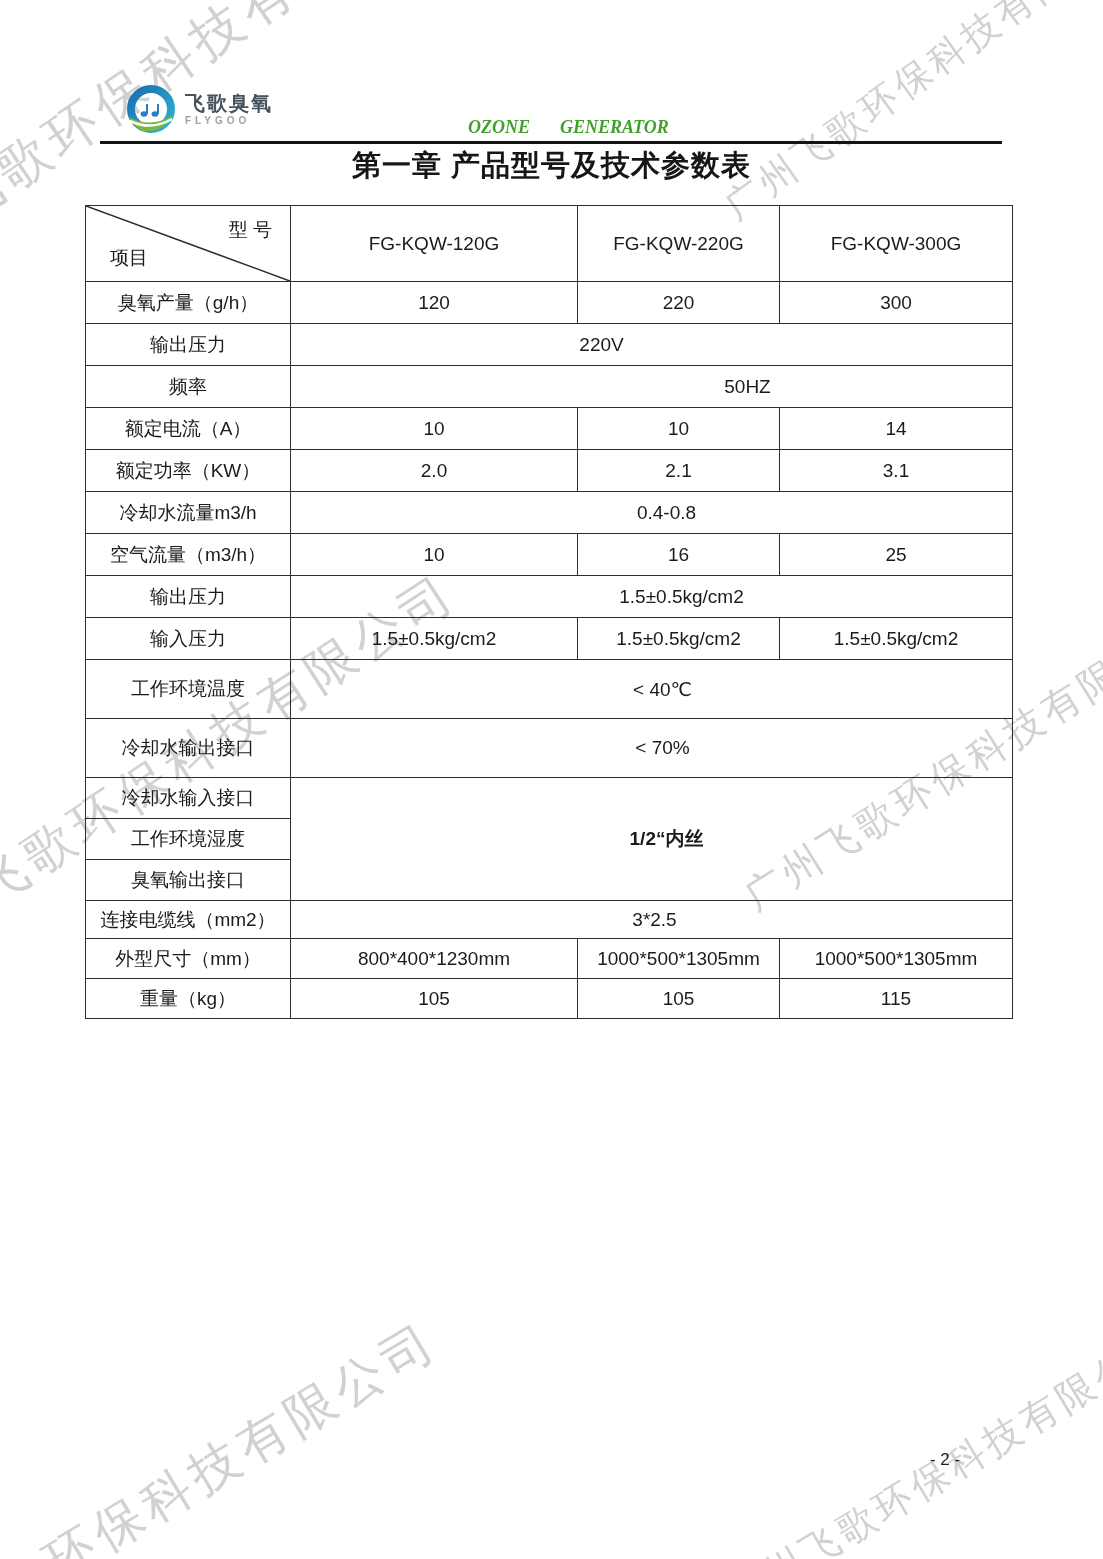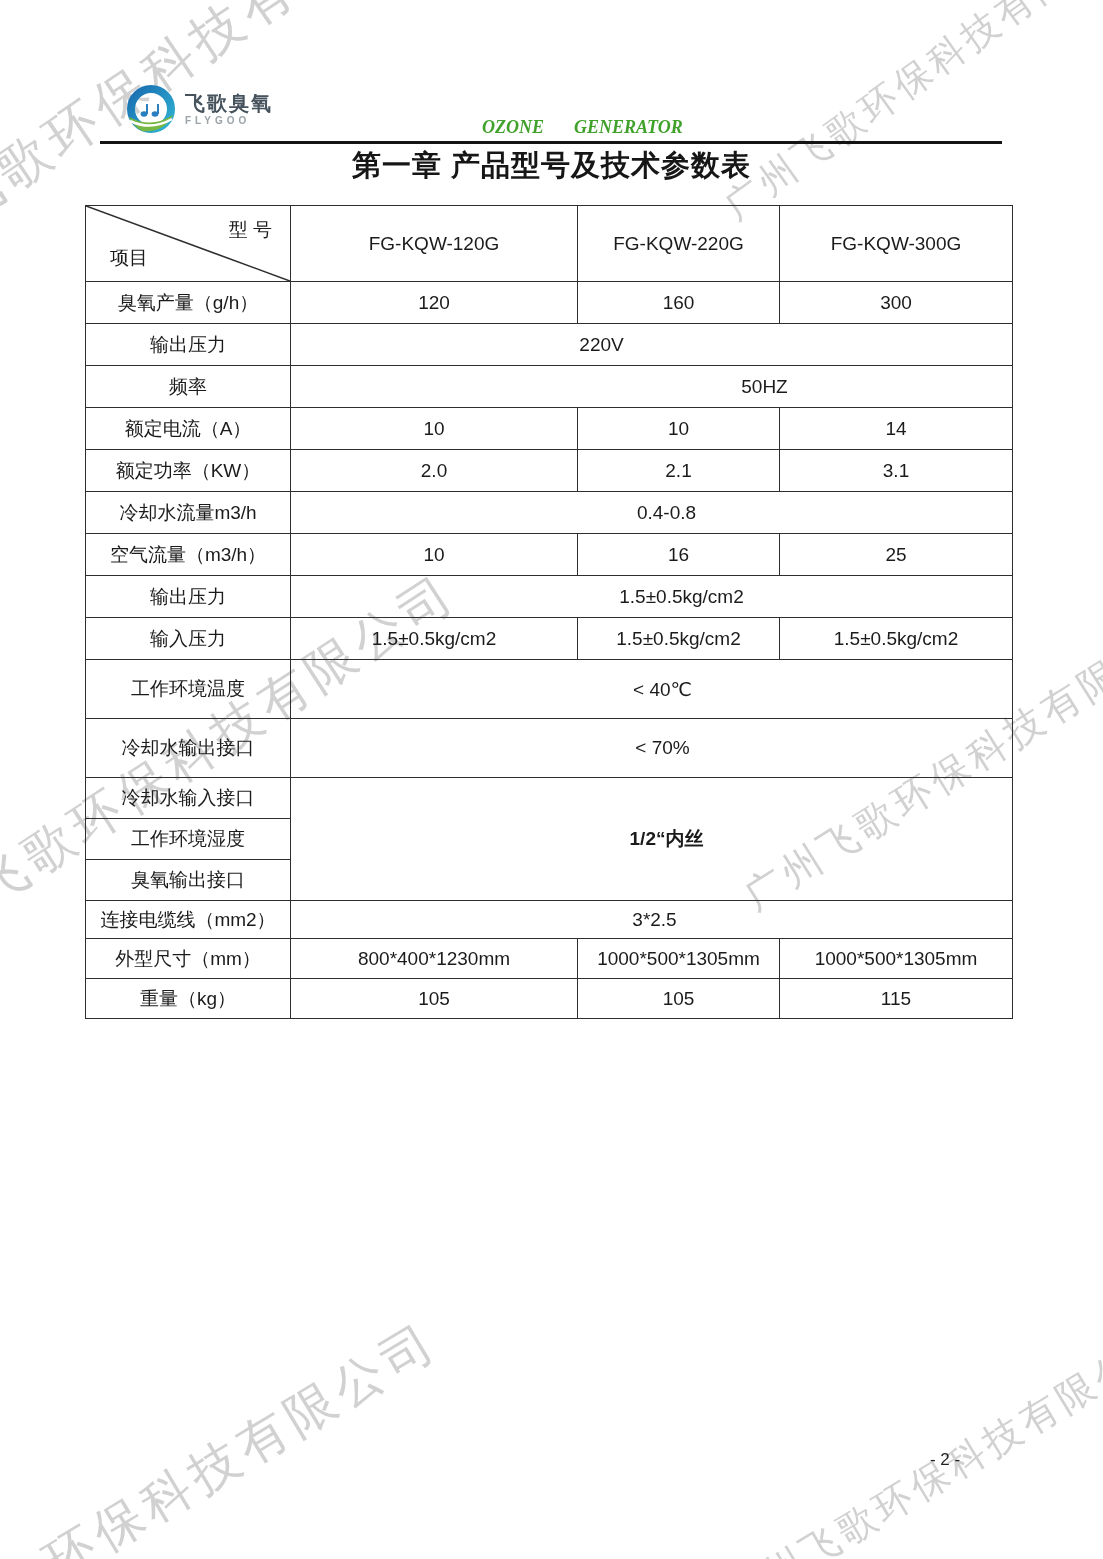--- a/index.html
+++ b/index.html
@@ -21,21 +21,21 @@
 
   
   .logo{position:absolute;left:125px;top:84px;display:flex;align-items:flex-start;}
   .logo svg{display:block;}
   .logo-text{margin-left:8px;margin-top:8px;}
   .logo-cn{font-size:20px;font-weight:700;color:#46525c;letter-spacing:2px;line-height:1.1;}
   .logo-en{font-size:10px;font-weight:700;color:#99a3a8;letter-spacing:4px;line-height:1.2;margin-top:1px;}
 
   
   .tagline{position:absolute;left:468px;top:117px;font-family:"Liberation Serif","DejaVu Serif",serif;
-           font-style:italic;font-weight:700;font-size:18px;color:#3fa12a;margin-left:14px;}
+           font-style:italic;font-weight:700;font-size:18px;color:#3fa12a;}
   .tagline .w2{margin-left:30px;}
   .rule{position:absolute;left:100px;top:141px;width:902px;height:3px;background:#141414;}
   .title{position:absolute;left:0;top:146px;width:1103px;text-align:center;
          font-size:29px;font-weight:700;letter-spacing:1px;color:#161616;}
 
   
   .tbl-wrap{position:absolute;left:85px;top:205px;width:927px;}
   table.spec{border-collapse:collapse;table-layout:fixed;width:927px;background:transparent;}
   table.spec td{border:1.5px solid #2e2e2e;text-align:center;vertical-align:middle;
                 font-size:19px;color:#1b1b1b;padding:0;overflow:hidden;}
@@ -47,21 +47,21 @@
   tr.r-cable{height:38px}
   tr.r-dim{height:40px}
   tr.r-wt{height:40px}
   td.model{vertical-align:top;padding-top:13px;}
   td.corner{position:relative;}
   td.corner svg{position:absolute;left:0;top:0;width:100%;height:100%;}
   .corner-tr{position:absolute;top:11px;right:18px;font-size:19px;}
   .corner-bl{position:absolute;bottom:10px;left:24px;font-size:19px;}
   td.vtop{vertical-align:top;padding-top:9px;font-weight:bold;}
   .off{position:relative;display:inline-block;}
-  .off-m50{left:-50px}.off-p95{left:113px}.off-p27{left:15px}.off-p30{left:30px}
+  .off-m50{left:-50px}.off-p95{left:96px}.off-p27{left:15px}.off-p30{left:30px}
   .off-p19{left:11px}.off-p15{left:15px}.off-p3{left:3px}
 
   
   .pageno{position:absolute;left:905px;top:1450px;width:80px;text-align:center;font-size:17px;color:#1f1f1f;}
 </style>
 </head>
 <body>
 
 <div class="page">
 
@@ -126,21 +126,21 @@
             <span class="corner-bl">项目</span>
           </td>
           <td class="model">FG-KQW-120G</td>
           <td class="model">FG-KQW-220G</td>
           <td class="model">FG-KQW-300G</td>
         </tr>
 
         <tr class="r-std">
           <td>臭氧产量（g/h）</td>
           <td>120</td>
-          <td>160</td>
+          <td>220</td>
           <td>300</td>
         </tr>
 
         <tr class="r-std">
           <td>输出压力</td>
           <td colspan="3"><span class="off off-m50">220V</span></td>
         </tr>
 
         <tr class="r-std">
           <td>频率</td>

